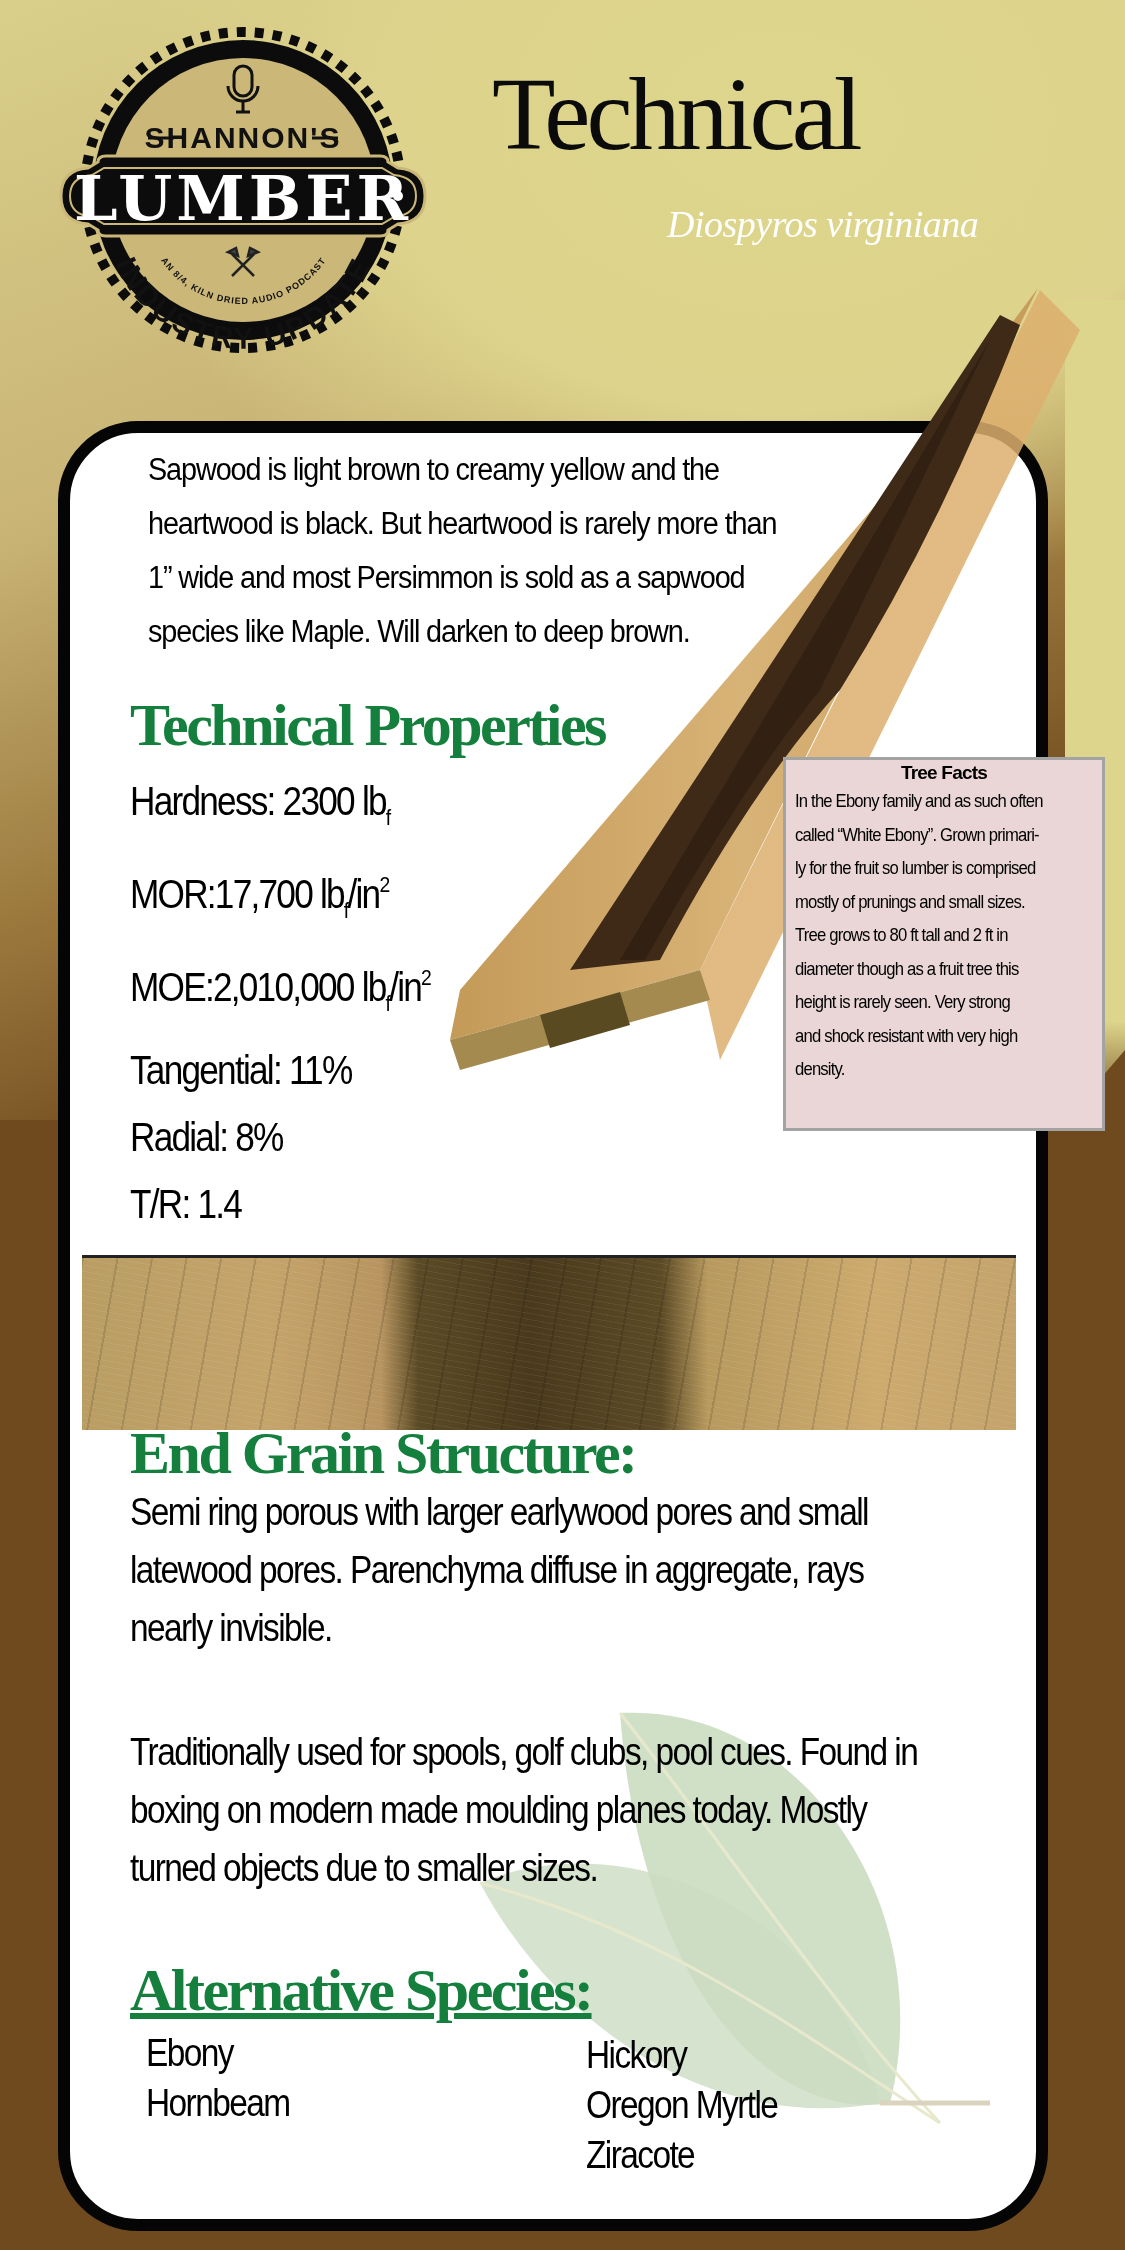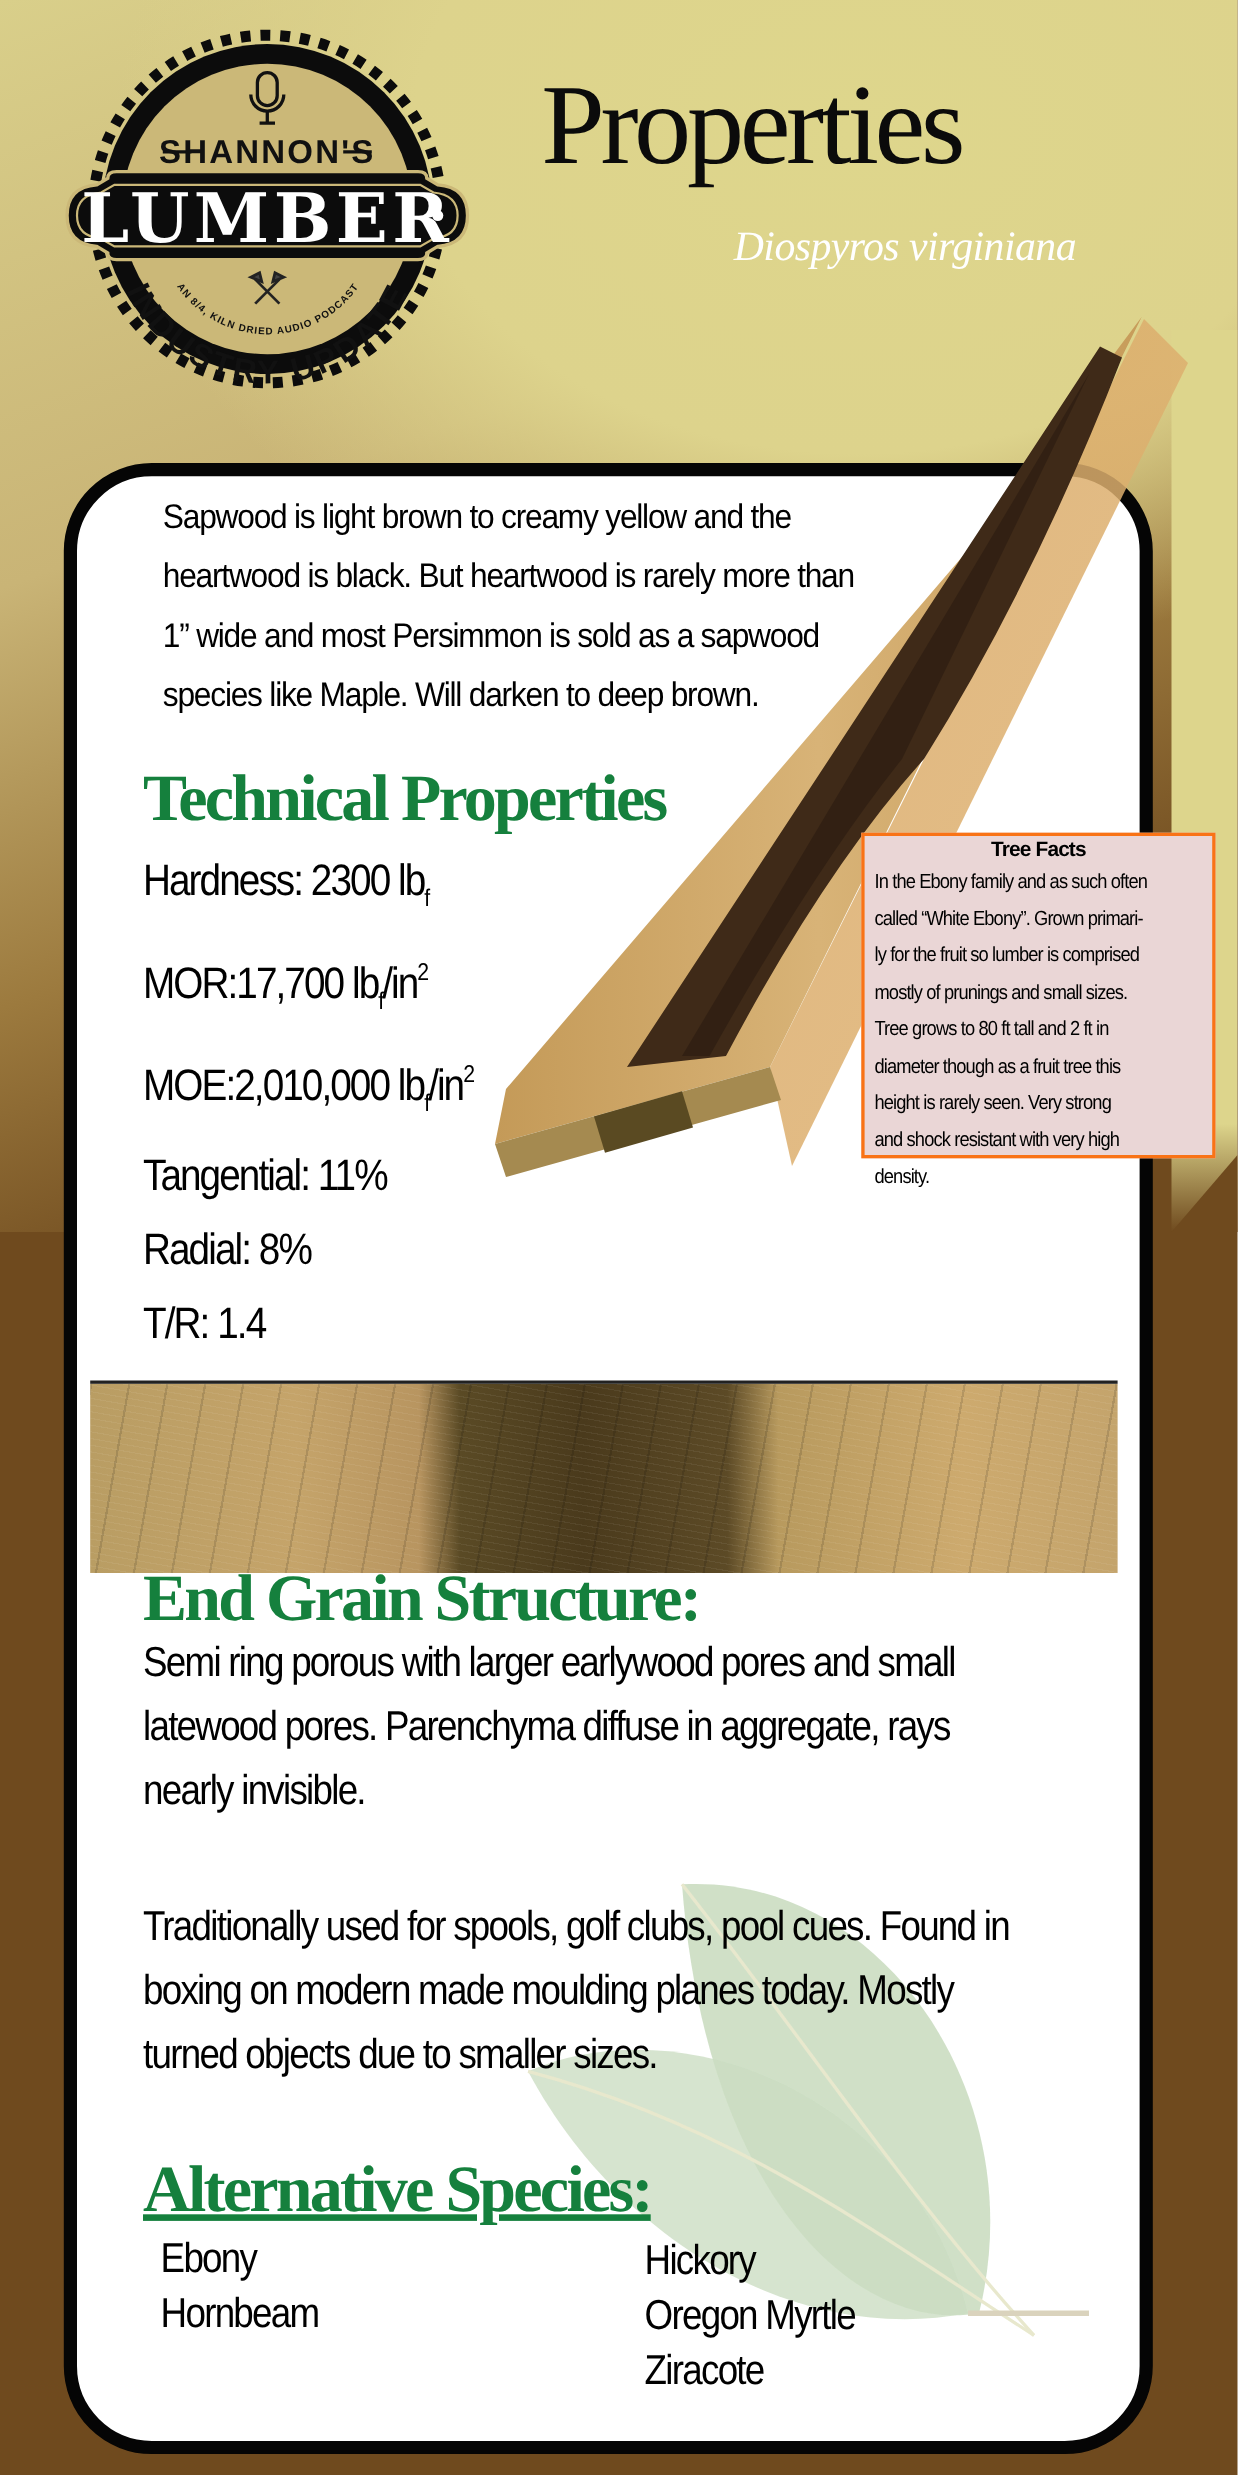--- a/index.html
+++ b/index.html
@@ -61,22 +61,22 @@
   }
   .props { position: absolute; left: 60px; top: 335px; }
   .prop {
     font-size: 40px; letter-spacing: -2px; line-height: 67px; color: #000;
     transform: scaleX(0.88); transform-origin: left center; white-space: nowrap;
   }
   .prop sub { font-size: 22px; vertical-align: -10px; }
   .prop sup { font-size: 22px; vertical-align: 16px; }
 
   .facts {
-    position: absolute; left: 725px; top: 370px; width: 322px; height: 296px;
-    background: #ead6d6; border: 3px solid #f97316;
+    position: absolute; left: 725px; top: 370px; width: 322px; height: 374px;
+    background: #ead6d6; border: 3px solid #a3a3a3;
     padding: 2px 0 0 9px; z-index: 5;
   }
   .facts-title {
     text-align: center; font-weight: bold; font-size: 19px; letter-spacing: -0.8px;
     margin-right: 9px; line-height: 22px;
   }
   .facts-body {
     font-size: 18.5px; line-height: 33.5px; letter-spacing: -0.9px; width: 340px;
     transform: scaleX(0.9); transform-origin: left top;
   }
@@ -149,21 +149,21 @@
     </g>
     <text font-family="Liberation Sans, sans-serif" font-weight="bold" font-size="9" fill="#111" letter-spacing="1">
       <textPath href="#arcTag" startOffset="50%" text-anchor="middle">AN 8/4, KILN DRIED AUDIO PODCAST</textPath>
     </text>
     <text font-family="Liberation Sans, sans-serif" font-weight="bold" font-size="30" fill="#111" letter-spacing="3">
       <textPath href="#arcBottom" startOffset="50%" text-anchor="middle">INDUSTRY UPDATE</textPath>
     </text>
   </svg>
 </div>
 
-<div class="title">Properties</div>
+<div class="title">Technical</div>
 <div class="subtitle">Diospyros virginiana</div>
 
 <div class="card">
 
   <svg class="leaf" viewBox="0 0 560 440">
     <path d="M150 10 C 330 0 470 200 420 400 C 300 420 170 280 150 10 Z" fill="#b9d2ad" opacity="0.75"></path>
     <path d="M10 180 C 150 120 360 200 410 400 C 250 430 90 330 10 180 Z" fill="#c6dabc" opacity="0.8"></path>
     <path d="M150 10 C 260 150 360 300 470 420" stroke="#e6e6c8" stroke-width="3" fill="none"></path>
     <path d="M10 180 C 200 230 330 330 470 420" stroke="#e6e6c8" stroke-width="3" fill="none"></path>
     <path d="M410 400 L 520 400" stroke="#d6cfb6" stroke-width="5"></path>

